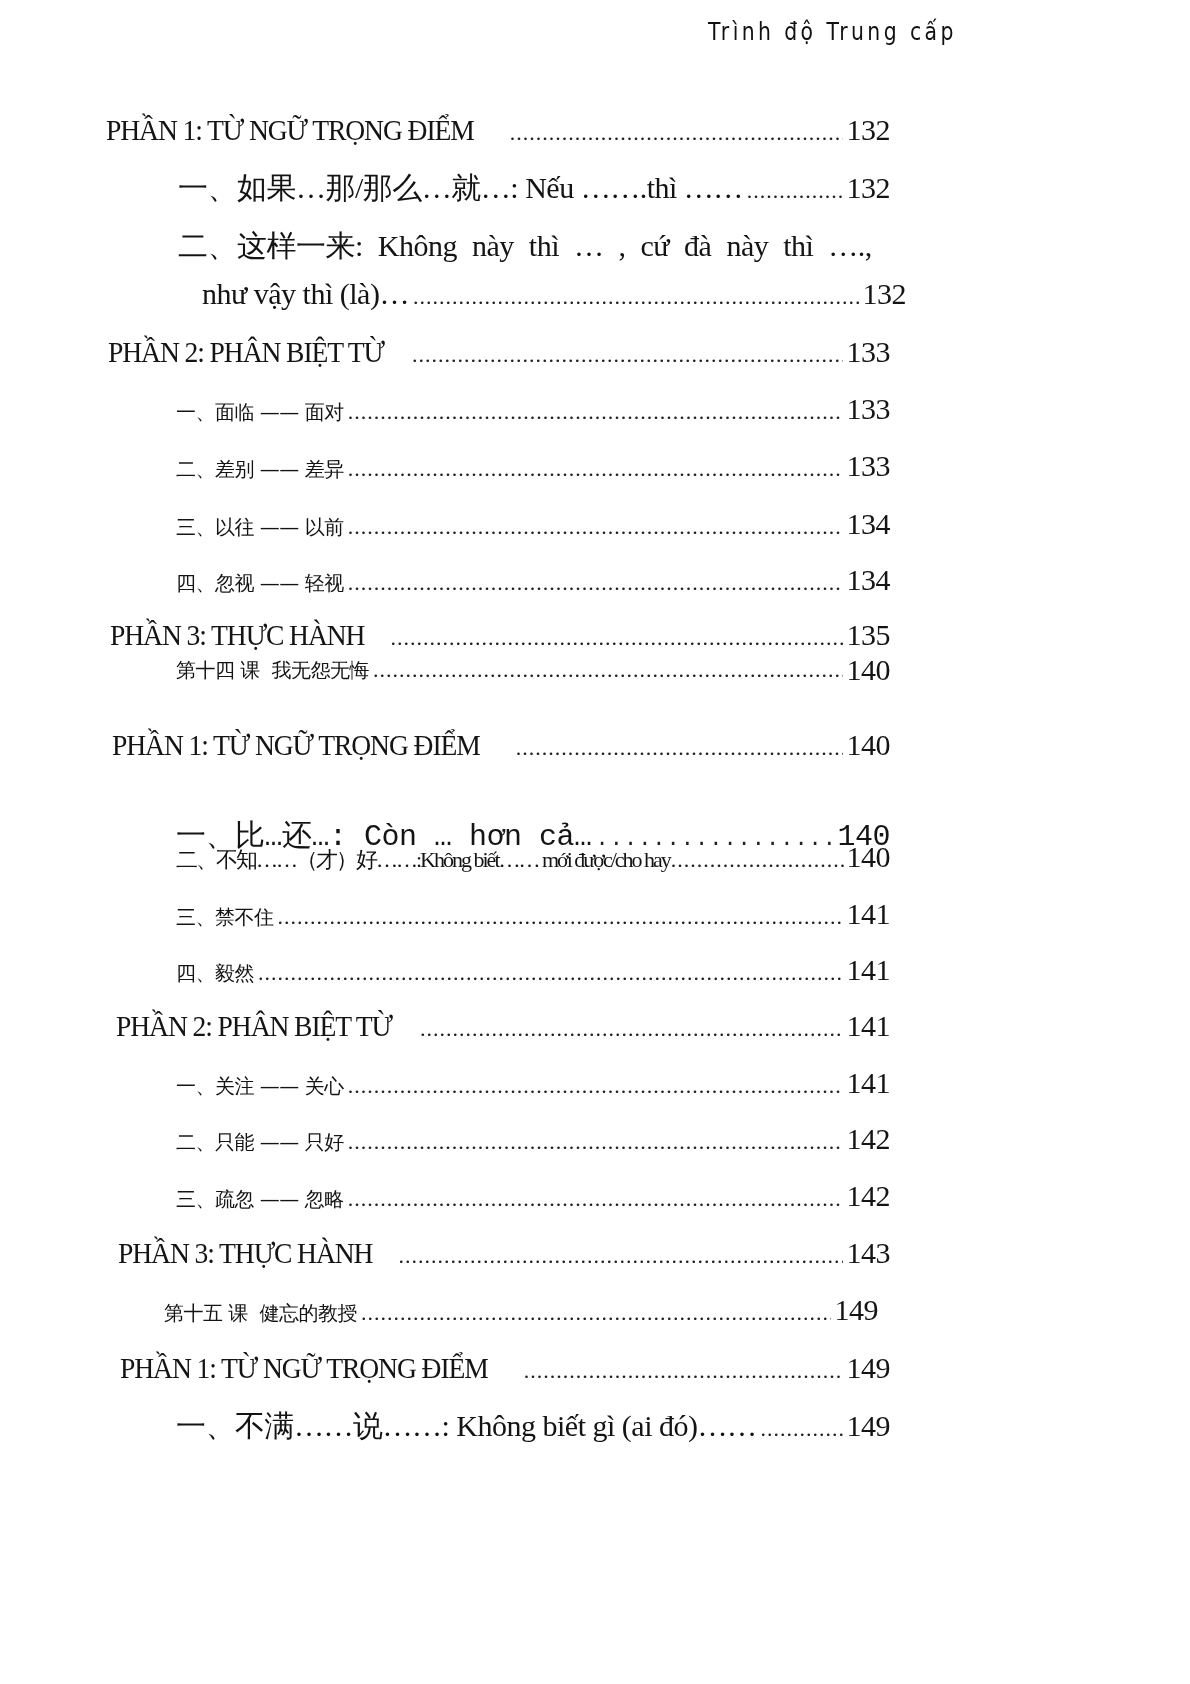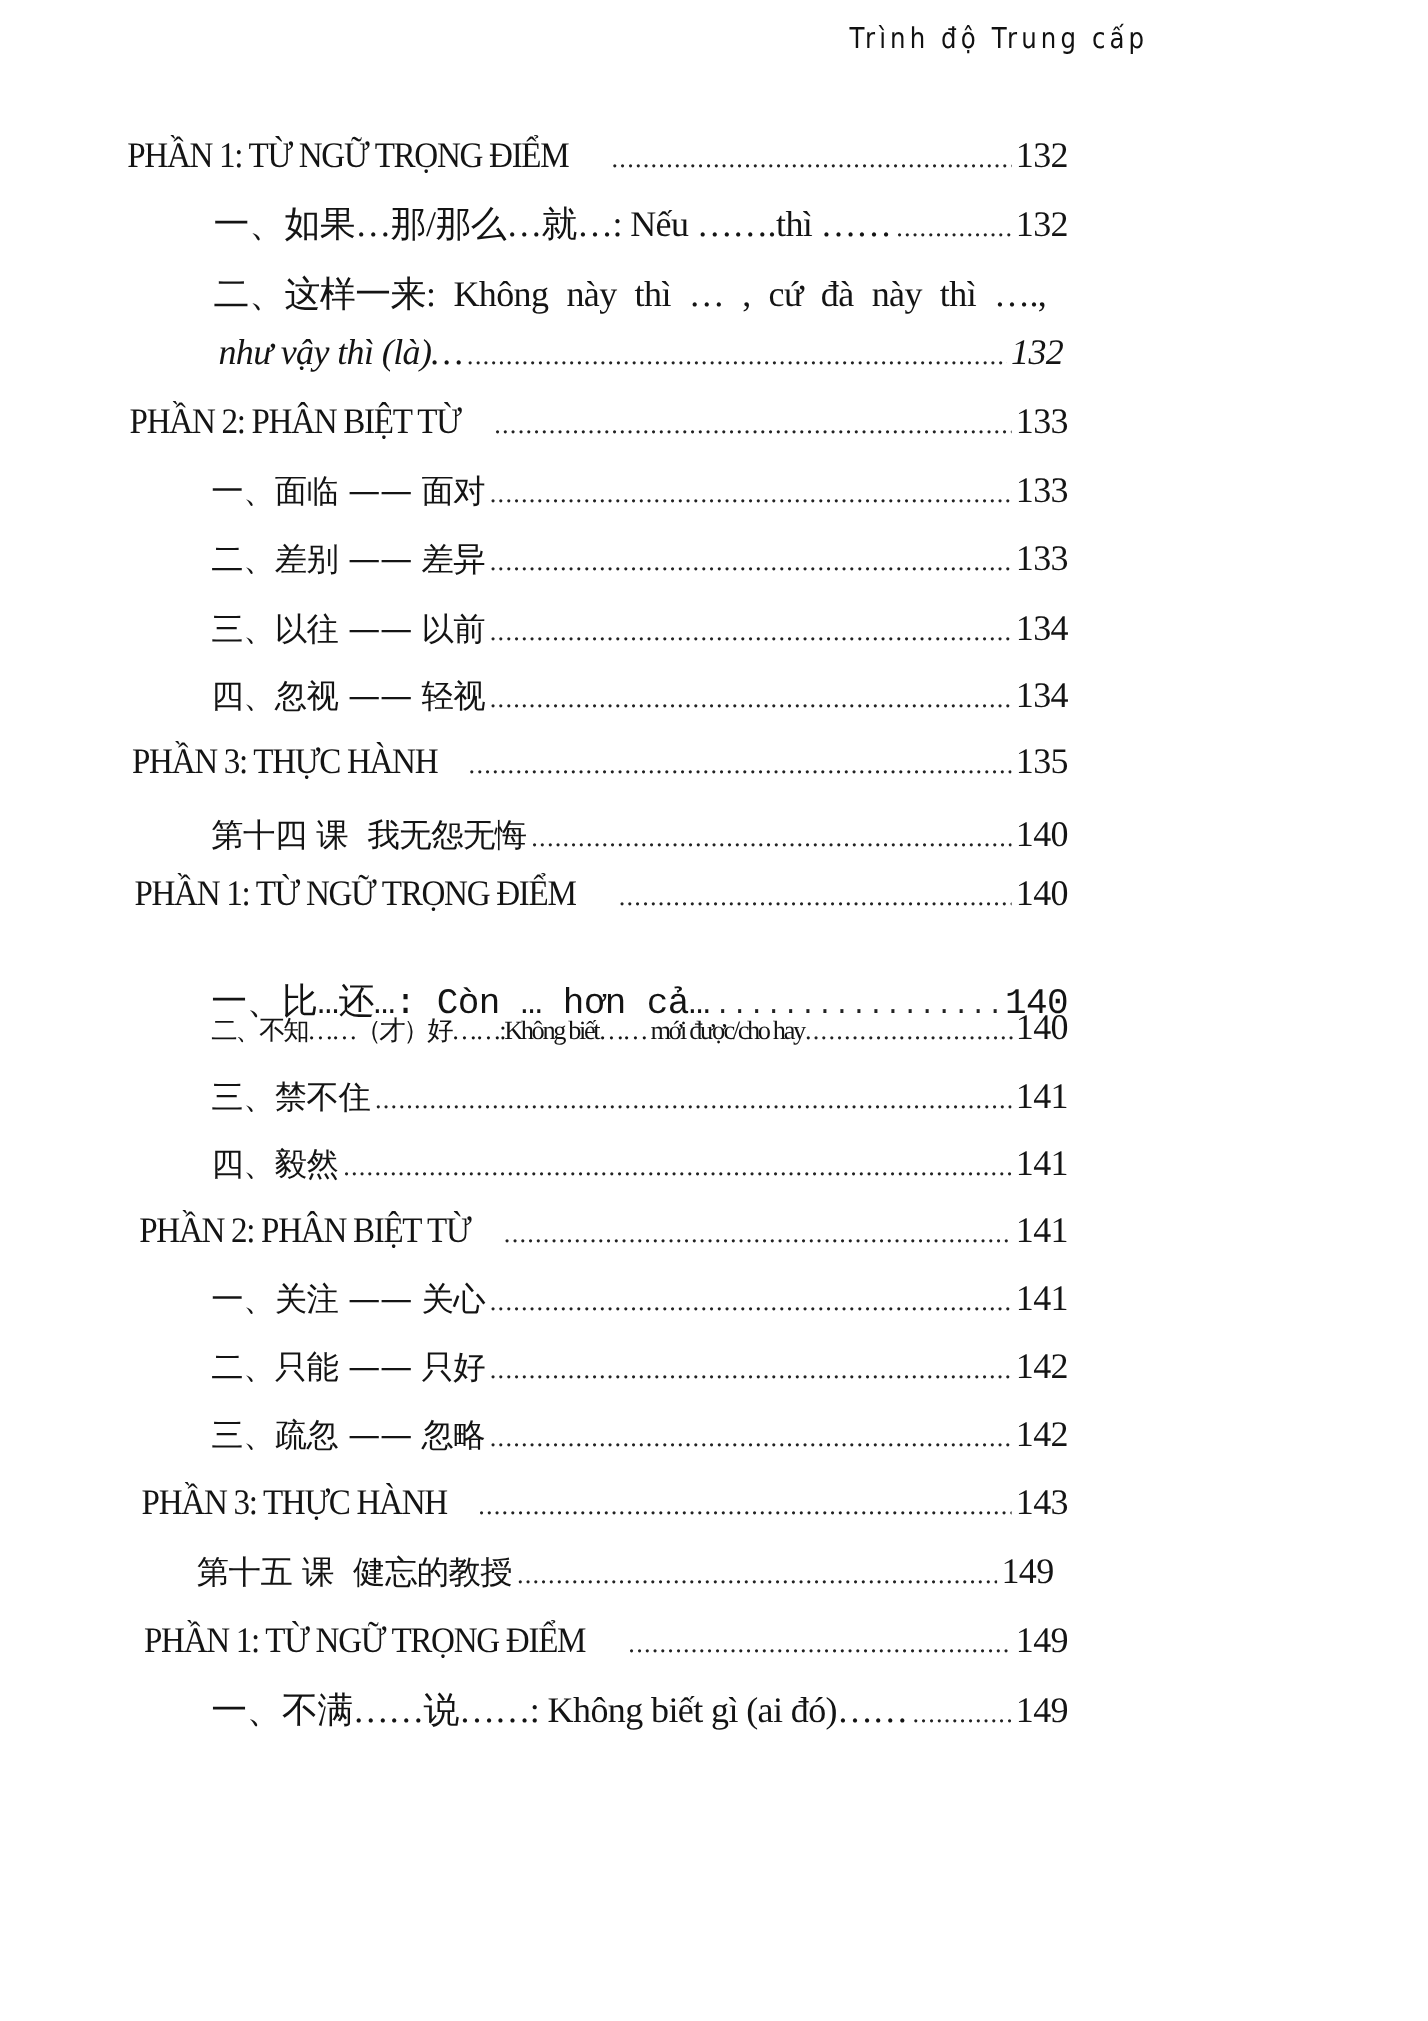--- a/index.html
+++ b/index.html
@@ -55,21 +55,21 @@
       color: #222;
     }
     .entry .leader::after {
       content: "........................................................................................................................................................................................................................";
     }
     .entry .page {
       flex: 0 0 auto;
       letter-spacing: -0.5px;
     }
     .entry.noleader .label { width: 100%; display: flex; justify-content: space-between; word-spacing: 8px; }
-    .cjk { font-family: "DejaVu Sans", sans-serif; font-size: 27px; }
+    .cjk { font-family: "DejaVu Sans", sans-serif; font-size: 20px; }
   </style>
 </head>
 <body>
 
 <div class="running-header">Trình độ Trung cấp</div>
 
 <div class="toc">
 
   <div class="entry section" style="top:2px; left:106px; width:784px;">
     <span class="label" style="transform:scaleX(0.92);">PHẦN 1: TỪ NGỮ TRỌNG ĐIỂM</span>
@@ -80,21 +80,21 @@
   <div class="entry item" style="top:60px; left:178px; width:712px;">
     <span class="label">一、如果…那/那么…就…: Nếu …….thì ……</span>
     <span class="leader"></span>
     <span class="page">132</span>
   </div>
 
   <div class="entry noleader" style="top:118px; left:178px; width:716px;">
     <span class="label">二、这样一来: Không này thì … , cứ đà này thì ….,</span>
   </div>
 
-  <div class="entry item" style="top:166px; left:182px; width:704px;font-style:italic;">
+  <div class="entry item" style="top:166px; left:202px; width:704px;">
     <span class="label">như vậy thì (là)…</span>
     <span class="leader"></span>
     <span class="page">132</span>
   </div>
 
   <div class="entry section" style="top:224px; left:108px; width:782px;">
     <span class="label" style="transform:scaleX(0.92);">PHẦN 2: PHÂN BIỆT TỪ</span>
     <span class="leader"></span>
     <span class="page">133</span>
   </div>
@@ -122,21 +122,21 @@
     <span class="leader"></span>
     <span class="page">134</span>
   </div>
 
   <div class="entry section" style="top:507px; left:110px; width:780px;">
     <span class="label" style="transform:scaleX(0.92);">PHẦN 3: THỰC HÀNH</span>
     <span class="leader"></span>
     <span class="page">135</span>
   </div>
 
-  <div class="entry lesson" style="top:568px; left:176px; width:714px;">
+  <div class="entry lesson" style="top:542px; left:176px; width:714px;align-items:flex-end;">
     <span class="label cjk" style="white-space:pre;">第十四 课  我无怨无悔</span>
     <span class="leader"></span>
     <span class="page">140</span>
   </div>
 
   <div class="entry section" style="top:617px; left:112px; width:778px;">
     <span class="label" style="transform:scaleX(0.92);">PHẦN 1: TỪ NGỮ TRỌNG ĐIỂM</span>
     <span class="leader"></span>
     <span class="page">140</span>
   </div>

